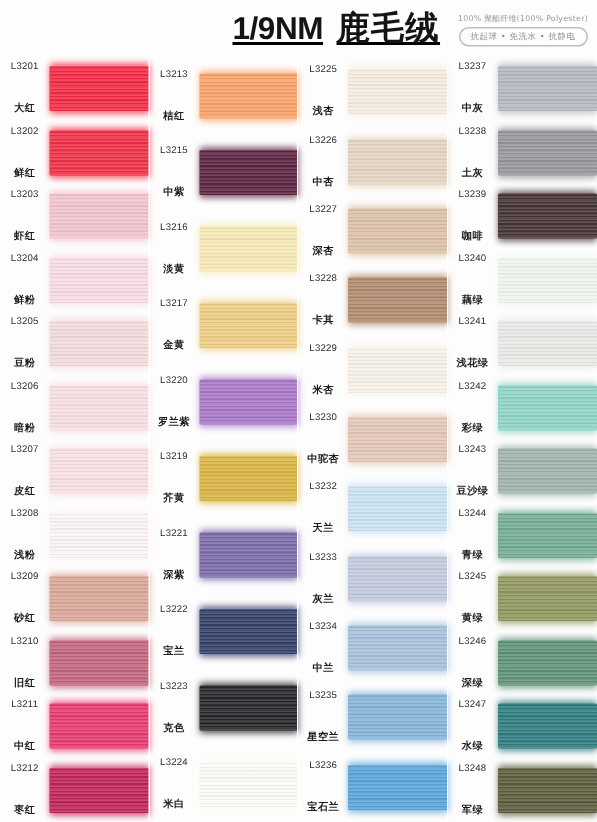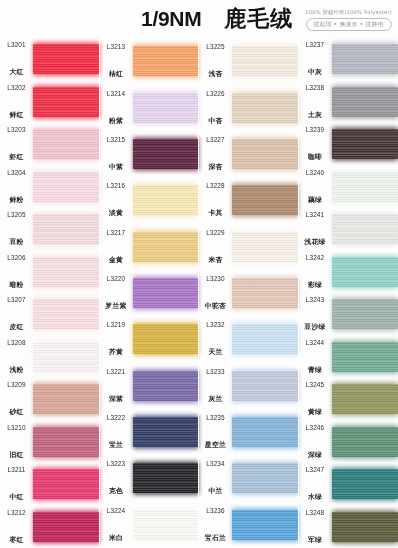--- a/index.html
+++ b/index.html
@@ -31,21 +31,22 @@
     height: 38px;
     display: flex;
     align-items: center;
     justify-content: flex-end;
     padding-right: 6px;
     box-sizing: border-box;
   }
   #title-block {
     display: flex;
     align-items: baseline;
-    gap: 23px;
+    gap: 9px;
+    text-decoration: underline;
   }
   .title-code {
     font-size: 21px;
     font-weight: bold;
     color: #141414;
     letter-spacing: -0.3px;
     font-family: "Liberation Sans", sans-serif;
   }
   .title-name {
     font-size: 22px;
@@ -335,30 +336,20 @@
             <span class="label-code">L3213</span>
             <span class="label-name">桔红</span>
           </div>
           <div class="swatch-wrap">
             <div class="swatch-soft" style="background: rgb(249, 162, 105);"></div>
             <div class="swatch" style="background: rgb(249, 162, 105);"></div>
           </div>
         </div>
         <div class="swatch-row">
           <div class="label">
-            <span class="label-code">L3214</span>
-            <span class="label-name">粉紫</span>
-          </div>
-          <div class="swatch-wrap">
-            <div class="swatch-soft" style="background: rgb(229, 212, 238);"></div>
-            <div class="swatch" style="background: rgb(229, 212, 238);"></div>
-          </div>
-        </div>
-        <div class="swatch-row">
-          <div class="label">
             <span class="label-code">L3215</span>
             <span class="label-name">中紫</span>
           </div>
           <div class="swatch-wrap">
             <div class="swatch-soft" style="background: rgb(93, 36, 66);"></div>
             <div class="swatch" style="background: rgb(93, 36, 66);"></div>
           </div>
         </div>
         <div class="swatch-row">
           <div class="label">
@@ -518,36 +509,36 @@
             <span class="label-code">L3233</span>
             <span class="label-name">灰兰</span>
           </div>
           <div class="swatch-wrap">
             <div class="swatch-soft" style="background: rgb(194, 202, 221);"></div>
             <div class="swatch" style="background: rgb(194, 202, 221);"></div>
           </div>
         </div>
         <div class="swatch-row">
           <div class="label">
+            <span class="label-code">L3234</span>
+            <span class="label-name">中兰</span>
+          </div>
+          <div class="swatch-wrap">
+            <div class="swatch-soft" style="background: rgb(168, 193, 217);"></div>
+            <div class="swatch" style="background: rgb(168, 193, 217);"></div>
+          </div>
+        </div>
+        <div class="swatch-row">
+          <div class="label">
             <span class="label-code">L3235</span>
             <span class="label-name">星空兰</span>
           </div>
           <div class="swatch-wrap">
             <div class="swatch-soft" style="background: rgb(134, 180, 218);"></div>
             <div class="swatch" style="background: rgb(134, 180, 218);"></div>
-          </div>
-        </div>
-        <div class="swatch-row">
-          <div class="label">
-            <span class="label-code">L3234</span>
-            <span class="label-name">中兰</span>
-          </div>
-          <div class="swatch-wrap">
-            <div class="swatch-soft" style="background: rgb(168, 193, 217);"></div>
-            <div class="swatch" style="background: rgb(168, 193, 217);"></div>
           </div>
         </div>
         <div class="swatch-row">
           <div class="label">
             <span class="label-code">L3236</span>
             <span class="label-name">宝石兰</span>
           </div>
           <div class="swatch-wrap">
             <div class="swatch-soft" style="background: rgb(90, 164, 218);"></div>
             <div class="swatch" style="background: rgb(90, 164, 218);"></div>

